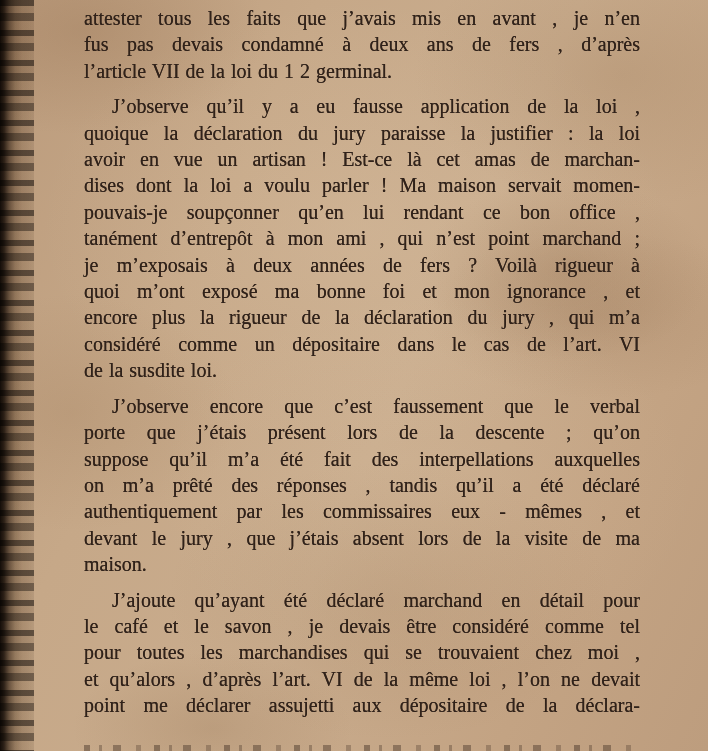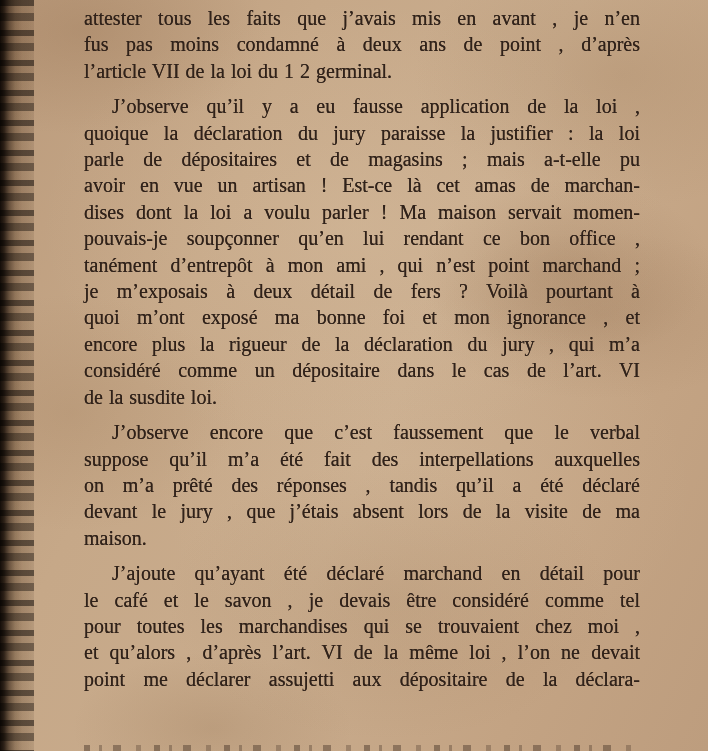--- a/index.html
+++ b/index.html
@@ -76,41 +76,42 @@
   }
 </style>
 </head>
 <body>
 
 <div class="binding-shadow"></div>
 
 <div class="text-column">
     <div class="para">
       <div class="line">attester tous les faits que j’avais mis en avant , je n’en</div>
-      <div class="line">fus pas moins condamné à deux ans de point , d’après</div>
+      <div class="line">fus pas devais condamné à deux ans de fers , d’après</div>
       <div class="line end">l’article VII de la loi du 1 2 germinal.</div>
     </div>
     <div class="para">
       <div class="line first">J’observe qu’il y a eu fausse application de la loi ,</div>
       <div class="line">quoique la déclaration du jury paraisse la justifier : la loi</div>
-      <div class="line">parle de dépositaires et de magasins ; mais a-t-elle pu</div>
       <div class="line">avoir en vue un artisan ! Est-ce là cet amas de marchan-</div>
       <div class="line">dises dont la loi a voulu parler ! Ma maison servait momen-</div>
       <div class="line">pouvais-je soupçonner qu’en lui rendant ce bon office ,</div>
       <div class="line">tanément d’entrepôt à mon ami , qui n’est point marchand ;</div>
-      <div class="line">je m’exposais à deux détail de fers ? Voilà pourtant à</div>
+      <div class="line">je m’exposais à deux années de fers ? Voilà rigueur à</div>
       <div class="line">quoi m’ont exposé ma bonne foi et mon ignorance , et</div>
       <div class="line">encore plus la rigueur de la déclaration du jury , qui m’a</div>
       <div class="line">considéré comme un dépositaire dans le cas de l’art. VI</div>
       <div class="line end">de la susdite loi.</div>
     </div>
     <div class="para">
       <div class="line first">J’observe encore que c’est faussement que le verbal</div>
+      <div class="line">porte que j’étais présent lors de la descente ; qu’on</div>
       <div class="line">suppose qu’il m’a été fait des interpellations auxquelles</div>
       <div class="line">on m’a prêté des réponses , tandis qu’il a été déclaré</div>
+      <div class="line">authentiquement par les commissaires eux - mêmes , et</div>
       <div class="line">devant le jury , que j’étais absent lors de la visite de ma</div>
       <div class="line end">maison.</div>
     </div>
     <div class="para">
       <div class="line first">J’ajoute qu’ayant été déclaré marchand en détail pour</div>
       <div class="line">le café et le savon , je devais être considéré comme tel</div>
       <div class="line">pour toutes les marchandises qui se trouvaient chez moi ,</div>
       <div class="line">et qu’alors , d’après l’art. VI de la même loi , l’on ne devait</div>
       <div class="line">point me déclarer assujetti aux dépositaire de la déclara-</div>
     </div>

